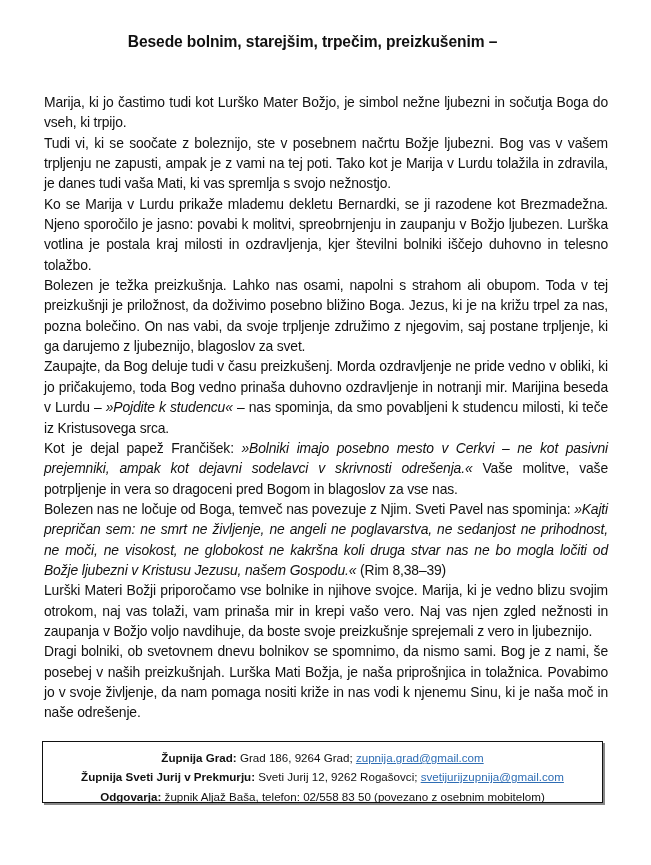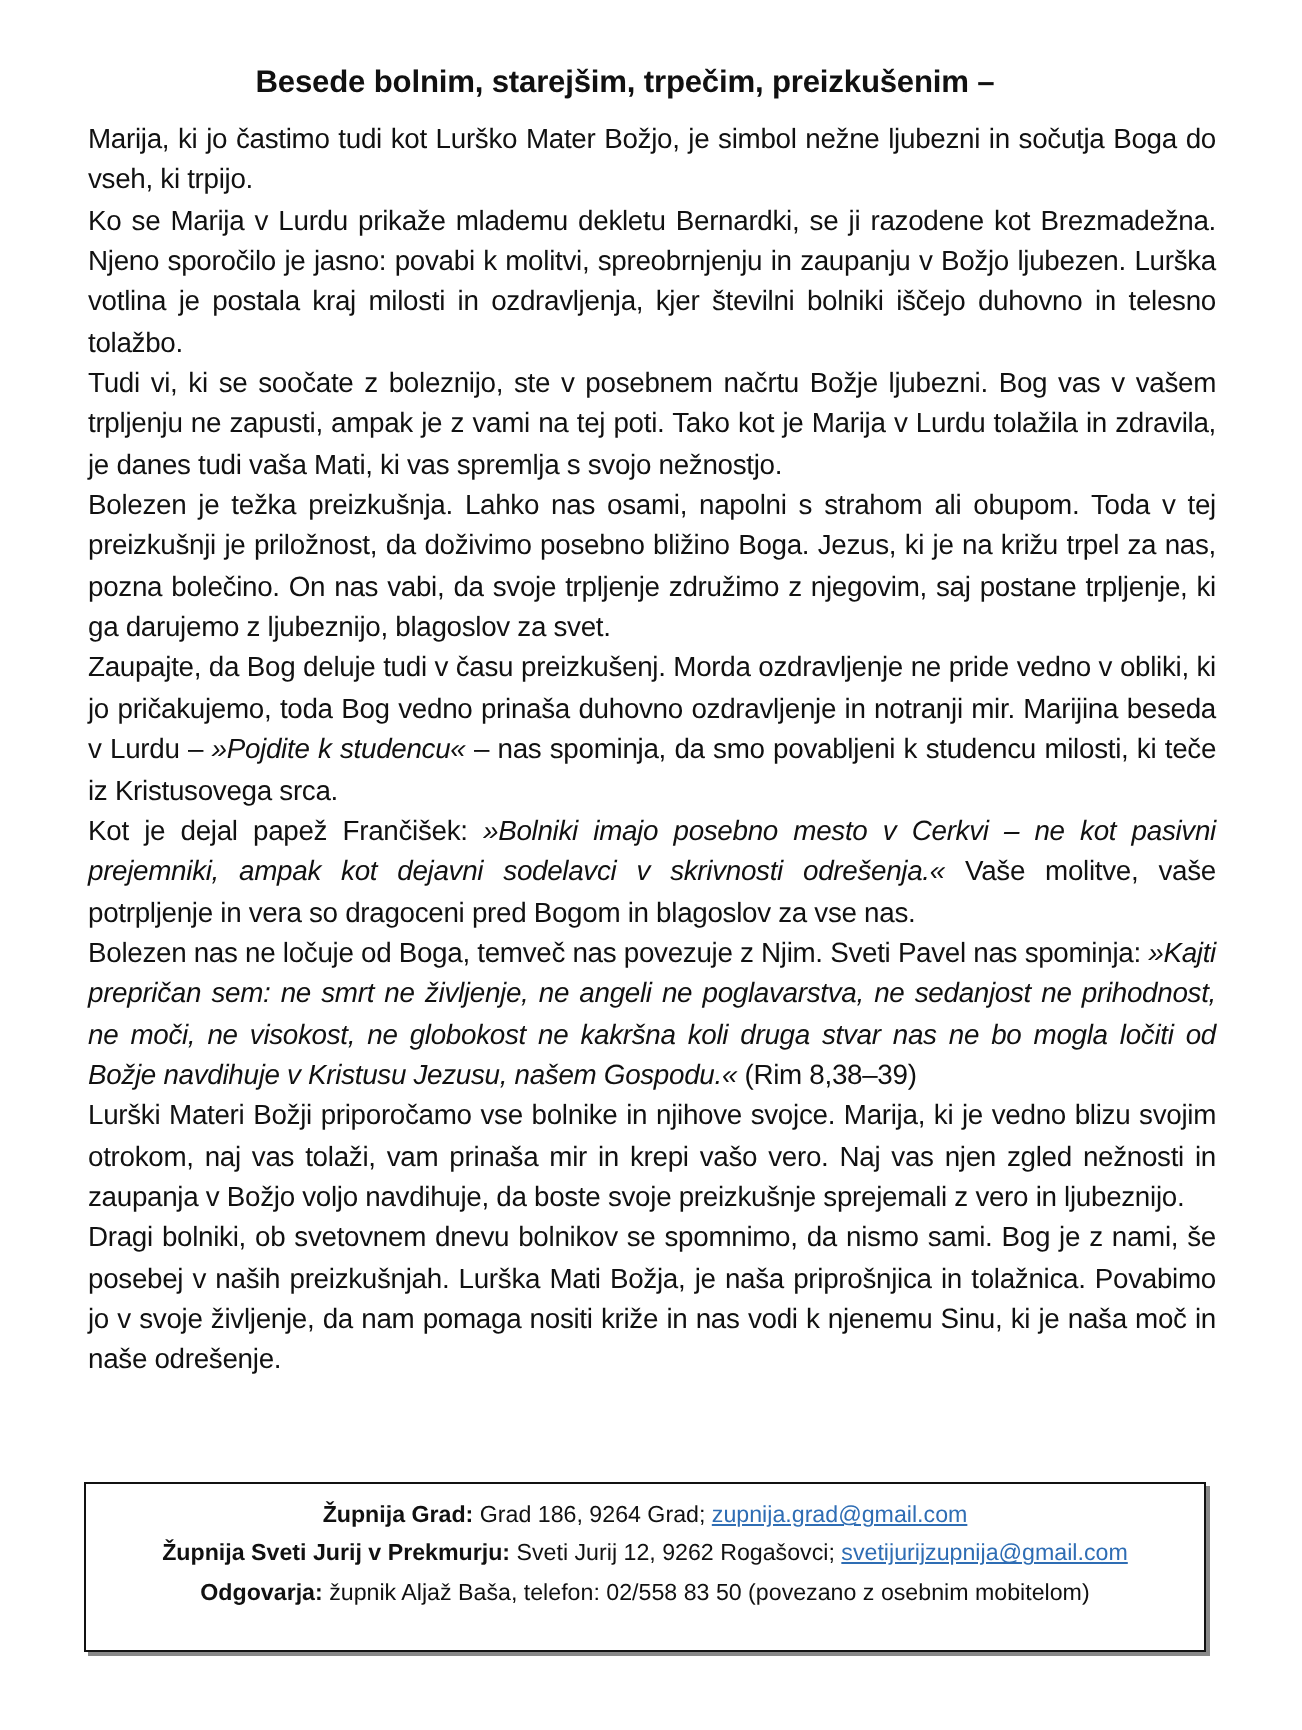--- a/index.html
+++ b/index.html
@@ -7,51 +7,51 @@
     width: 651px; height: 865px; position: relative; overflow: hidden;
     font-family: "Liberation Sans", "DejaVu Sans", sans-serif;
     color: #111111;
   }
   .title {
     position: absolute; left: 0; top: 30px; width: 625px;
     text-align: center; font-weight: bold; font-size: 15.6px; line-height: 23px;
     letter-spacing: -0.1px;
   }
   .body-text {
-    position: absolute; left: 44px; top: 59px; width: 564px;
+    position: absolute; left: 44px; top: 92px; width: 564px;
     font-size: 13.9px; line-height: 20.35px; text-align: justify;
     letter-spacing: -0.15px;
   }
   .body-text p { margin: 0; }
   .body-text em { font-style: italic; }
   .contact-box {
-    position: absolute; left: 42px; top: 741px; width: 561px; height: 85px;
+    position: absolute; left: 42px; top: 741px; width: 561px; height: 62px;
     border: 1.3px solid #111; box-shadow: 2px 2px 0 #888;
     font-size: 11.6px; line-height: 19.3px; text-align: center;
     box-sizing: border-box; padding-top: 6px;
   }
   .contact-box .line { white-space: nowrap; }
   .contact-box b { font-weight: bold; }
   .contact-box a { color: #2e6db4; text-decoration: underline; }
 </style>
 </head>
 <body>
 
 <div class="title">
   <div>Besede bolnim, starejšim, trpečim, preizkušenim –</div>
 </div>
 
 <div class="body-text">
   <p>Marija, ki jo častimo tudi kot Lurško Mater Božjo, je simbol nežne ljubezni in sočutja Boga do vseh, ki trpijo.</p>
+  <p>Tudi vi, ki se soočate z boleznijo, ste v posebnem načrtu Božje ljubezni. Bog vas v vašem trpljenju ne zapusti, ampak je z vami na tej poti. Tako kot je Marija v Lurdu tolažila in zdravila, je danes tudi vaša Mati, ki vas spremlja s svojo nežnostjo.</p>
   <p>Ko se Marija v Lurdu prikaže mlademu dekletu Bernardki, se ji razodene kot Brezmadežna. Njeno sporočilo je jasno: povabi k molitvi, spreobrnjenju in zaupanju v Božjo ljubezen. Lurška votlina je postala kraj milosti in ozdravljenja, kjer številni bolniki iščejo duhovno in telesno tolažbo.</p>
-  <p>Tudi vi, ki se soočate z boleznijo, ste v posebnem načrtu Božje ljubezni. Bog vas v vašem trpljenju ne zapusti, ampak je z vami na tej poti. Tako kot je Marija v Lurdu tolažila in zdravila, je danes tudi vaša Mati, ki vas spremlja s svojo nežnostjo.</p>
   <p>Bolezen je težka preizkušnja. Lahko nas osami, napolni s strahom ali obupom. Toda v tej preizkušnji je priložnost, da doživimo posebno bližino Boga. Jezus, ki je na križu trpel za nas, pozna bolečino. On nas vabi, da svoje trpljenje združimo z njegovim, saj postane trpljenje, ki ga darujemo z ljubeznijo, blagoslov za svet.</p>
   <p><span>Zaupajte, da Bog deluje tudi v času preizkušenj. Morda ozdravljenje ne pride vedno v obliki, ki jo pričakujemo, toda Bog vedno prinaša duhovno ozdravljenje in notranji mir. Marijina beseda v Lurdu – </span><em>»Pojdite k studencu«</em><span> – nas spominja, da smo povabljeni k studencu milosti, ki teče iz Kristusovega srca.</span></p>
   <p><span>Kot je dejal papež Frančišek: </span><em>»Bolniki imajo posebno mesto v Cerkvi – ne kot pasivni prejemniki, ampak kot dejavni sodelavci v skrivnosti odrešenja.«</em><span> Vaše molitve, vaše potrpljenje in vera so dragoceni pred Bogom in blagoslov za vse nas.</span></p>
-  <p><span>Bolezen nas ne ločuje od Boga, temveč nas povezuje z Njim. Sveti Pavel nas spominja: </span><em>»Kajti prepričan sem: ne smrt ne življenje, ne angeli ne poglavarstva, ne sedanjost ne prihodnost, ne moči, ne visokost, ne globokost ne kakršna koli druga stvar nas ne bo mogla ločiti od Božje navdihuje v Kristusu Jezusu, našem Gospodu.«</em><span> (Rim 8,38–39)</span></p>
+  <p><span>Bolezen nas ne ločuje od Boga, temveč nas povezuje z Njim. Sveti Pavel nas spominja: </span><em>»Kajti prepričan sem: ne smrt ne življenje, ne angeli ne poglavarstva, ne sedanjost ne prihodnost, ne moči, ne visokost, ne globokost ne kakršna koli druga stvar nas ne bo mogla ločiti od Božje ljubezni v Kristusu Jezusu, našem Gospodu.«</em><span> (Rim 8,38–39)</span></p>
   <p>Lurški Materi Božji priporočamo vse bolnike in njihove svojce. Marija, ki je vedno blizu svojim otrokom, naj vas tolaži, vam prinaša mir in krepi vašo vero. Naj vas njen zgled nežnosti in zaupanja v Božjo voljo navdihuje, da boste svoje preizkušnje sprejemali z vero in ljubeznijo.</p>
   <p>Dragi bolniki, ob svetovnem dnevu bolnikov se spomnimo, da nismo sami. Bog je z nami, še posebej v naših preizkušnjah. Lurška Mati Božja, je naša priprošnjica in tolažnica. Povabimo jo v svoje življenje, da nam pomaga nositi križe in nas vodi k njenemu Sinu, ki je naša moč in naše odrešenje.</p>
 </div>
 
 <div class="contact-box">
   <div class="line"><b>Župnija Grad:</b><span> Grad 186, 9264 Grad; </span><a href="zupnija.grad@gmail.com">zupnija.grad@gmail.com</a></div>
   <div class="line"><b>Župnija Sveti Jurij v Prekmurju:</b><span> Sveti Jurij 12, 9262 Rogašovci; </span><a href="svetijurijzupnija@gmail.com">svetijurijzupnija@gmail.com</a></div>
   <div class="line"><b>Odgovarja:</b><span> župnik Aljaž Baša, telefon: 02/558 83 50 (povezano z osebnim mobitelom)</span></div>
 </div>
 

